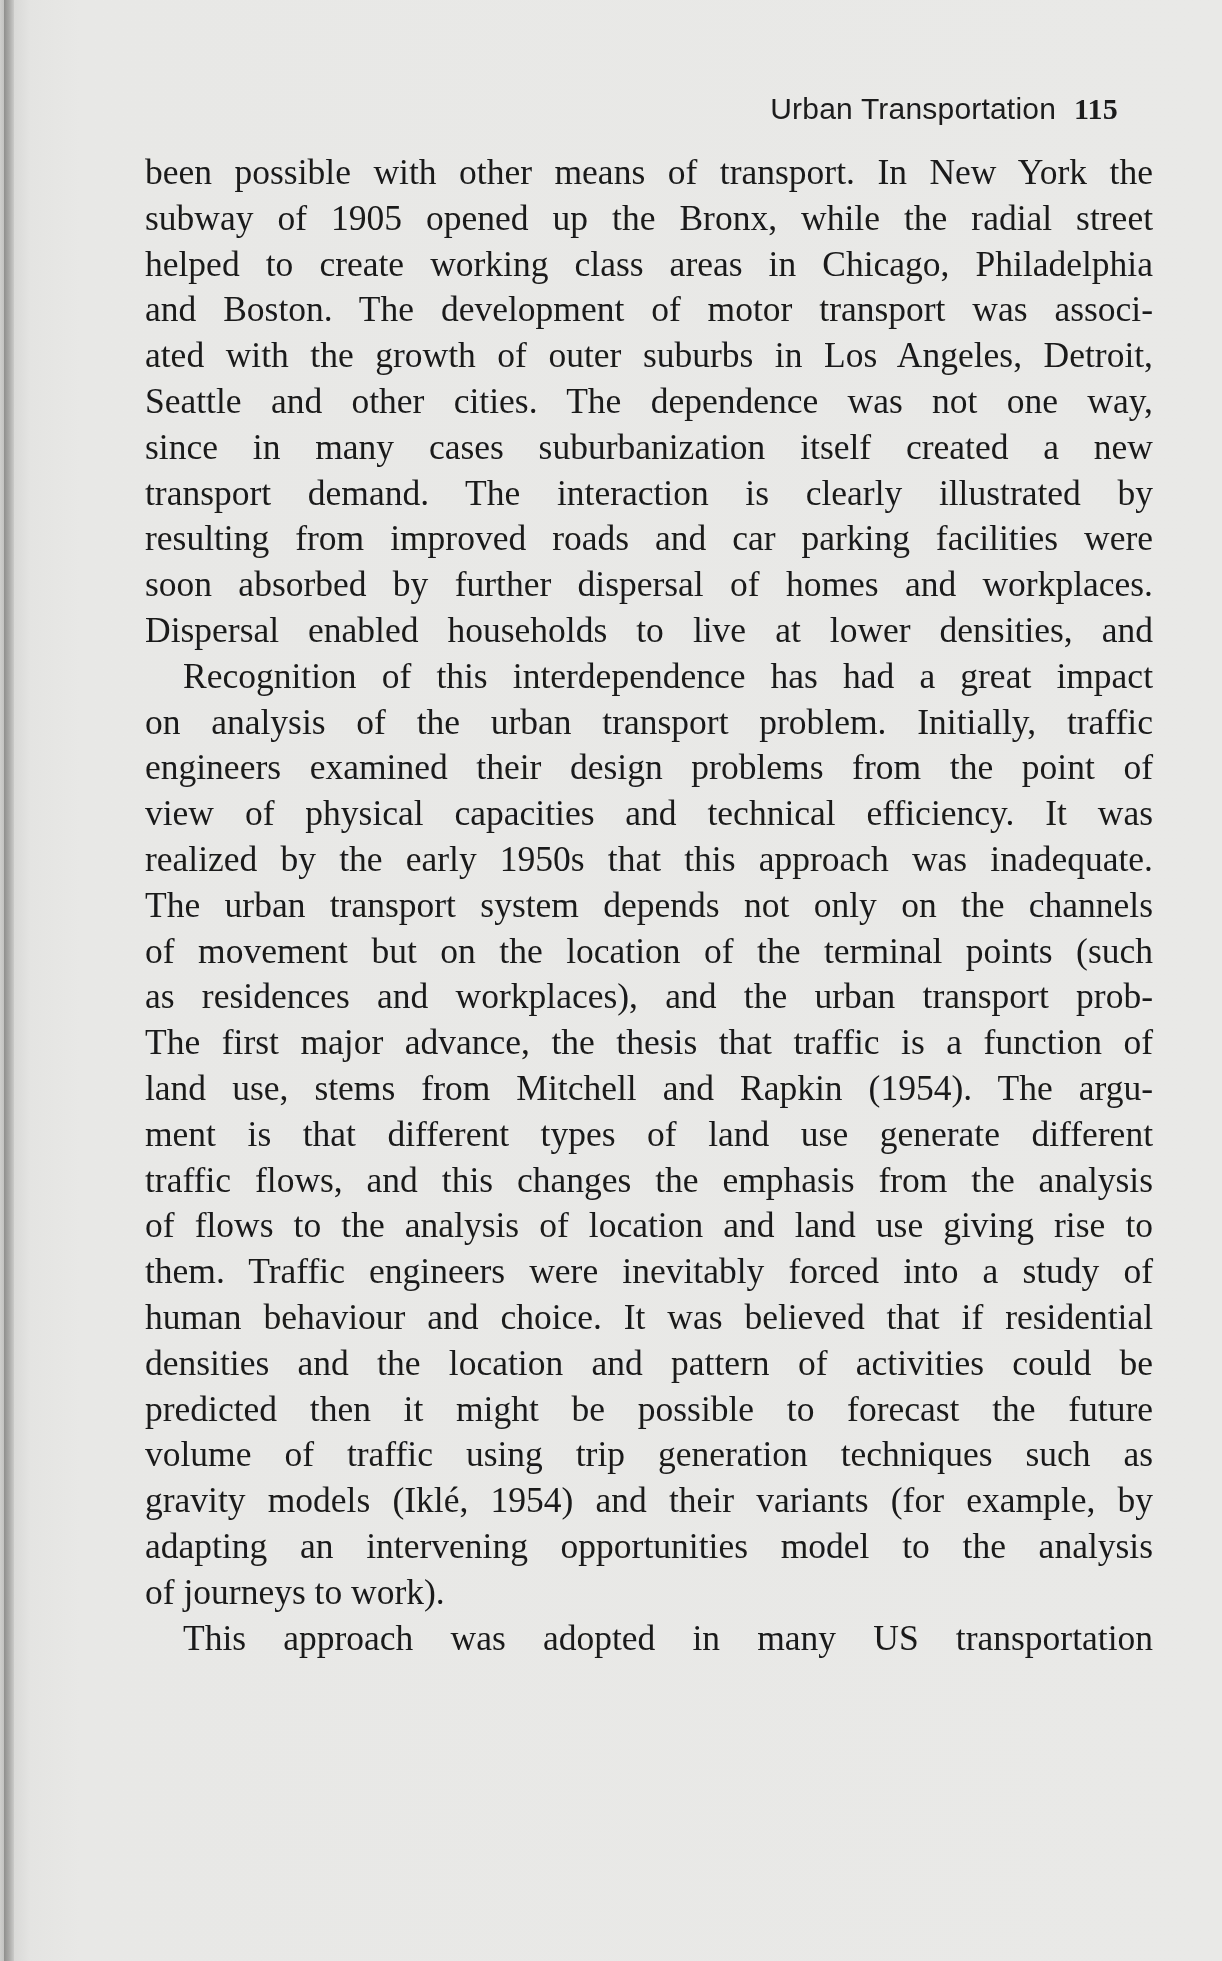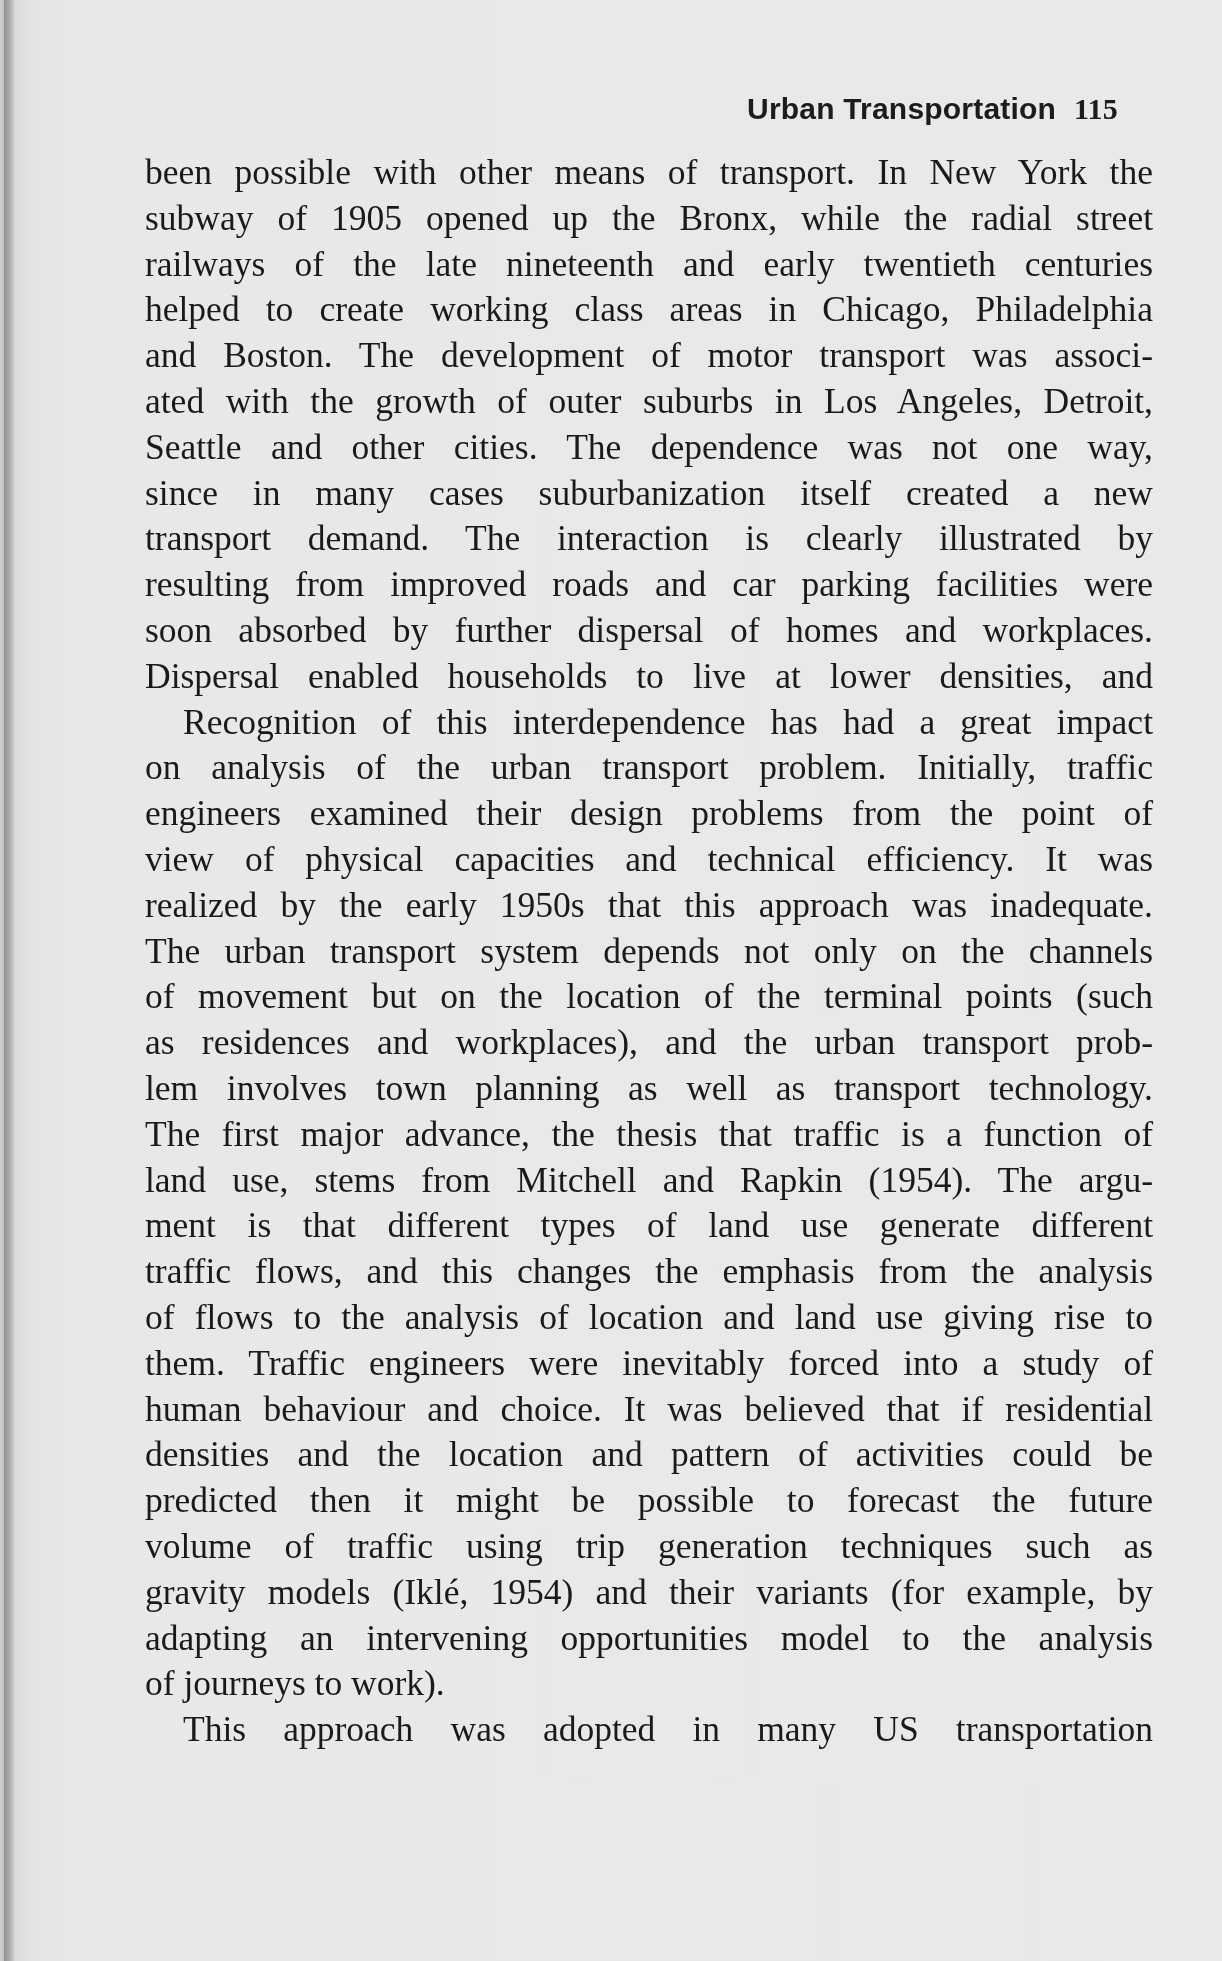--- a/index.html
+++ b/index.html
@@ -15,21 +15,21 @@
   .spine {
     position: absolute; left: 4px; top: 0; width: 10px; height: 1961px;
     background: linear-gradient(90deg, #8f8f8d, #a9a9a7 50%, #cbcbc9);
   }
   .running-head {
     position: absolute; top: 92px; right: 104px;
     font-family: "Liberation Sans", sans-serif;
     font-size: 30px; color: #1c1c1c; letter-spacing: 0.2px;
     white-space: nowrap;
   }
-  .running-head .title { font-weight: bold; margin-top: 28px; }
+  .running-head .title { font-weight: normal; margin-top: 28px; }
   .running-head .page-no { font-weight: bold; margin-left: 18px; font-family: Liberation Serif, serif; }
   .body-text {
     position: absolute; left: 110px; top: 150px; width: 1008px;
     font-family: "Liberation Serif", "DejaVu Serif", serif;
     font-size: 35.5px; color: #1a1a1a; margin-left: 35px;
   }
   .line {
     display: block; height: 45.8px; line-height: 45.8px;
     text-align: justify; text-align-last: justify;
     white-space: nowrap; overflow: visible;
@@ -43,39 +43,37 @@
 <div class="page">
   <div class="spine"></div>
 
   <div class="running-head">
     <span class="title">Urban Transportation</span><span class="page-no">115</span>
   </div>
 
   <div class="body-text">
     <span class="line">been possible with other means of transport. In New York the</span>
     <span class="line">subway of 1905 opened up the Bronx, while the radial street</span>
-    <span class="line">railways of the late nineteenth and early twentieth centuries</span>
     <span class="line">helped to create working class areas in Chicago, Philadelphia</span>
     <span class="line">and Boston. The development of motor transport was associ-</span>
     <span class="line">ated with the growth of outer suburbs in Los Angeles, Detroit,</span>
     <span class="line">Seattle and other cities. The dependence was not one way,</span>
     <span class="line">since in many cases suburbanization itself created a new</span>
     <span class="line">transport demand. The interaction is clearly illustrated by</span>
     <span class="line">resulting from improved roads and car parking facilities were</span>
     <span class="line">soon absorbed by further dispersal of homes and workplaces.</span>
     <span class="line">Dispersal enabled households to live at lower densities, and</span>
     <span class="line indent">Recognition of this interdependence has had a great impact</span>
     <span class="line">on analysis of the urban transport problem. Initially, traffic</span>
     <span class="line">engineers examined their design problems from the point of</span>
     <span class="line">view of physical capacities and technical efficiency. It was</span>
     <span class="line">realized by the early 1950s that this approach was inadequate.</span>
     <span class="line">The urban transport system depends not only on the channels</span>
     <span class="line">of movement but on the location of the terminal points (such</span>
     <span class="line">as residences and workplaces), and the urban transport prob-</span>
-    <span class="line">lem involves town planning as well as transport technology.</span>
     <span class="line">The first major advance, the thesis that traffic is a function of</span>
     <span class="line">land use, stems from Mitchell and Rapkin (1954). The argu-</span>
     <span class="line">ment is that different types of land use generate different</span>
     <span class="line">traffic flows, and this changes the emphasis from the analysis</span>
     <span class="line">of flows to the analysis of location and land use giving rise to</span>
     <span class="line">them. Traffic engineers were inevitably forced into a study of</span>
     <span class="line">human behaviour and choice. It was believed that if residential</span>
     <span class="line">densities and the location and pattern of activities could be</span>
     <span class="line">predicted then it might be possible to forecast the future</span>
     <span class="line">volume of traffic using trip generation techniques such as</span>

